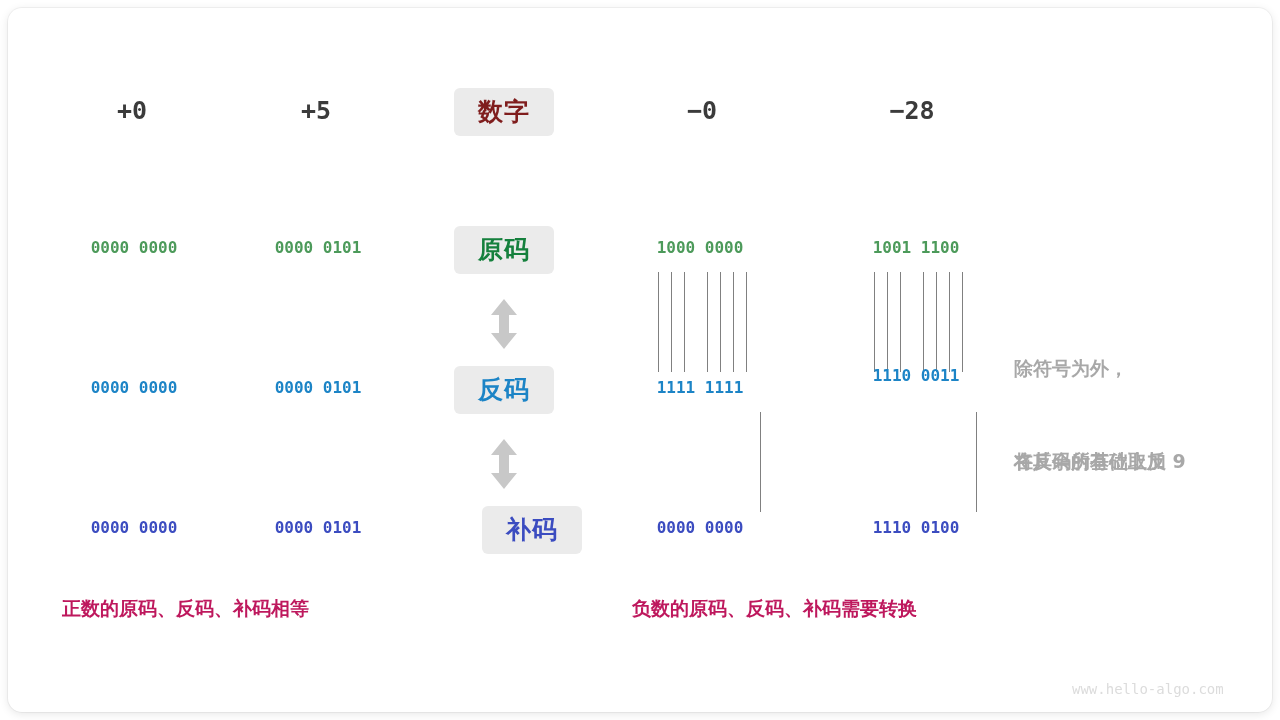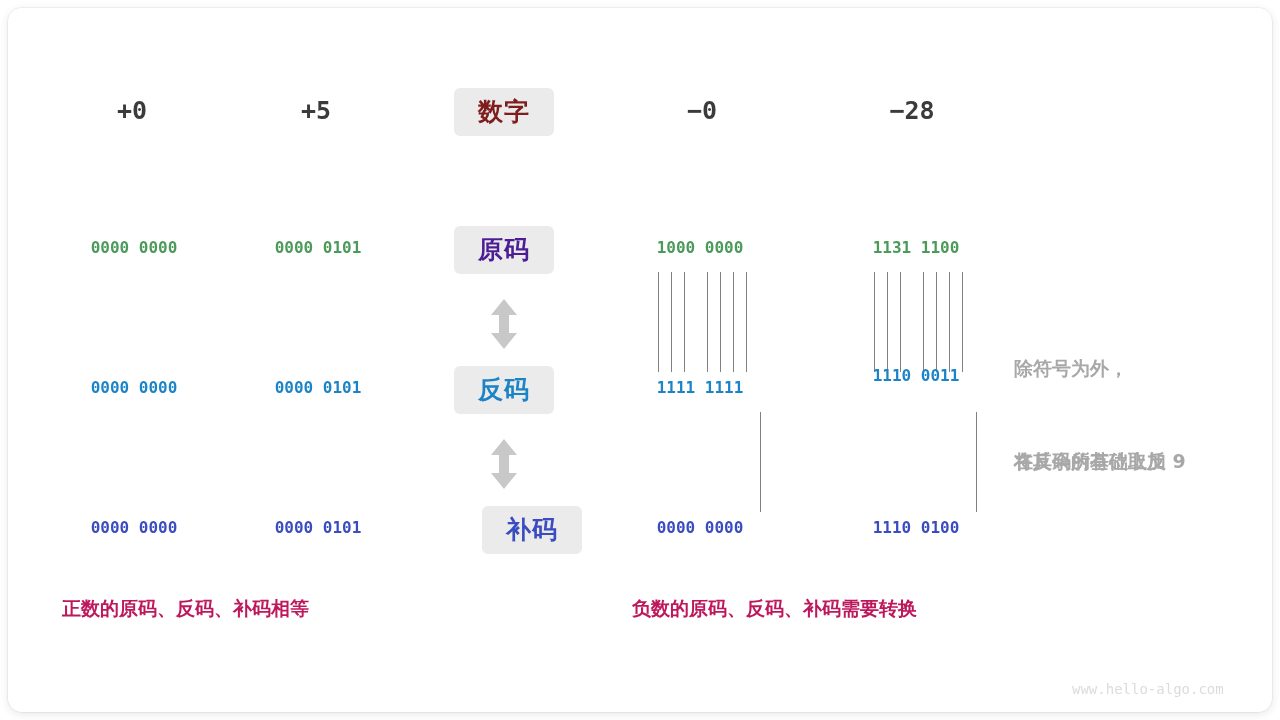--- a/index.html
+++ b/index.html
@@ -48,21 +48,21 @@
     text-align: center;
     font-family: "DejaVu Sans", "Liberation Sans", sans-serif;
     font-size: 25px;
     font-weight: bold;
     line-height: 48px;
     height: 48px;
     width: 100px;
     letter-spacing: 1px;
   }
   .chip.gray  { color: #7f1d1d; }
-  .chip.green { color: #4c1d95; }
+  .chip.green { color: #15803d; }
   .chip.cyan  { color: #1c84c6; }
   .chip.blue  { color: #3b4cc0; }
 
   
   .bits {
     font-family: "DejaVu Sans Mono", "Liberation Mono", monospace;
     font-size: 16px;
     font-weight: bold;
     white-space: pre;
     text-align: center;
@@ -127,21 +127,21 @@
   <div class="abs colhead" style="left:844px; top:90px; width:120px;">−28</div>
 
   <div class="abs bits green" style="left:44px;  top:232px; width:164px;">0000 0000</div>
 
   <div class="abs bits green" style="left:228px; top:232px; width:164px;">0000 0101</div>
 
   <div class="abs chip green" style="left:446px; top:218px;">原码</div>
 
   <div class="abs bits green" style="left:610px; top:232px; width:164px;">1000 0000</div>
 
-  <div class="abs bits green" style="left:826px; top:232px; width:164px;">1131 1100</div>
+  <div class="abs bits green" style="left:826px; top:232px; width:164px;">1001 1100</div>
 
   <div class="tick" style="left:650px; top:264px; height:100px;"></div>
   <div class="tick" style="left:663px; top:264px; height:100px;"></div>
   <div class="tick" style="left:676px; top:264px; height:100px;"></div>
   <div class="tick" style="left:699px; top:264px; height:100px;"></div>
   <div class="tick" style="left:712px; top:264px; height:100px;"></div>
   <div class="tick" style="left:725px; top:264px; height:100px;"></div>
   <div class="tick" style="left:738px; top:264px; height:100px;"></div>
 
   <div class="tick" style="left:866px; top:264px; height:100px;"></div>

